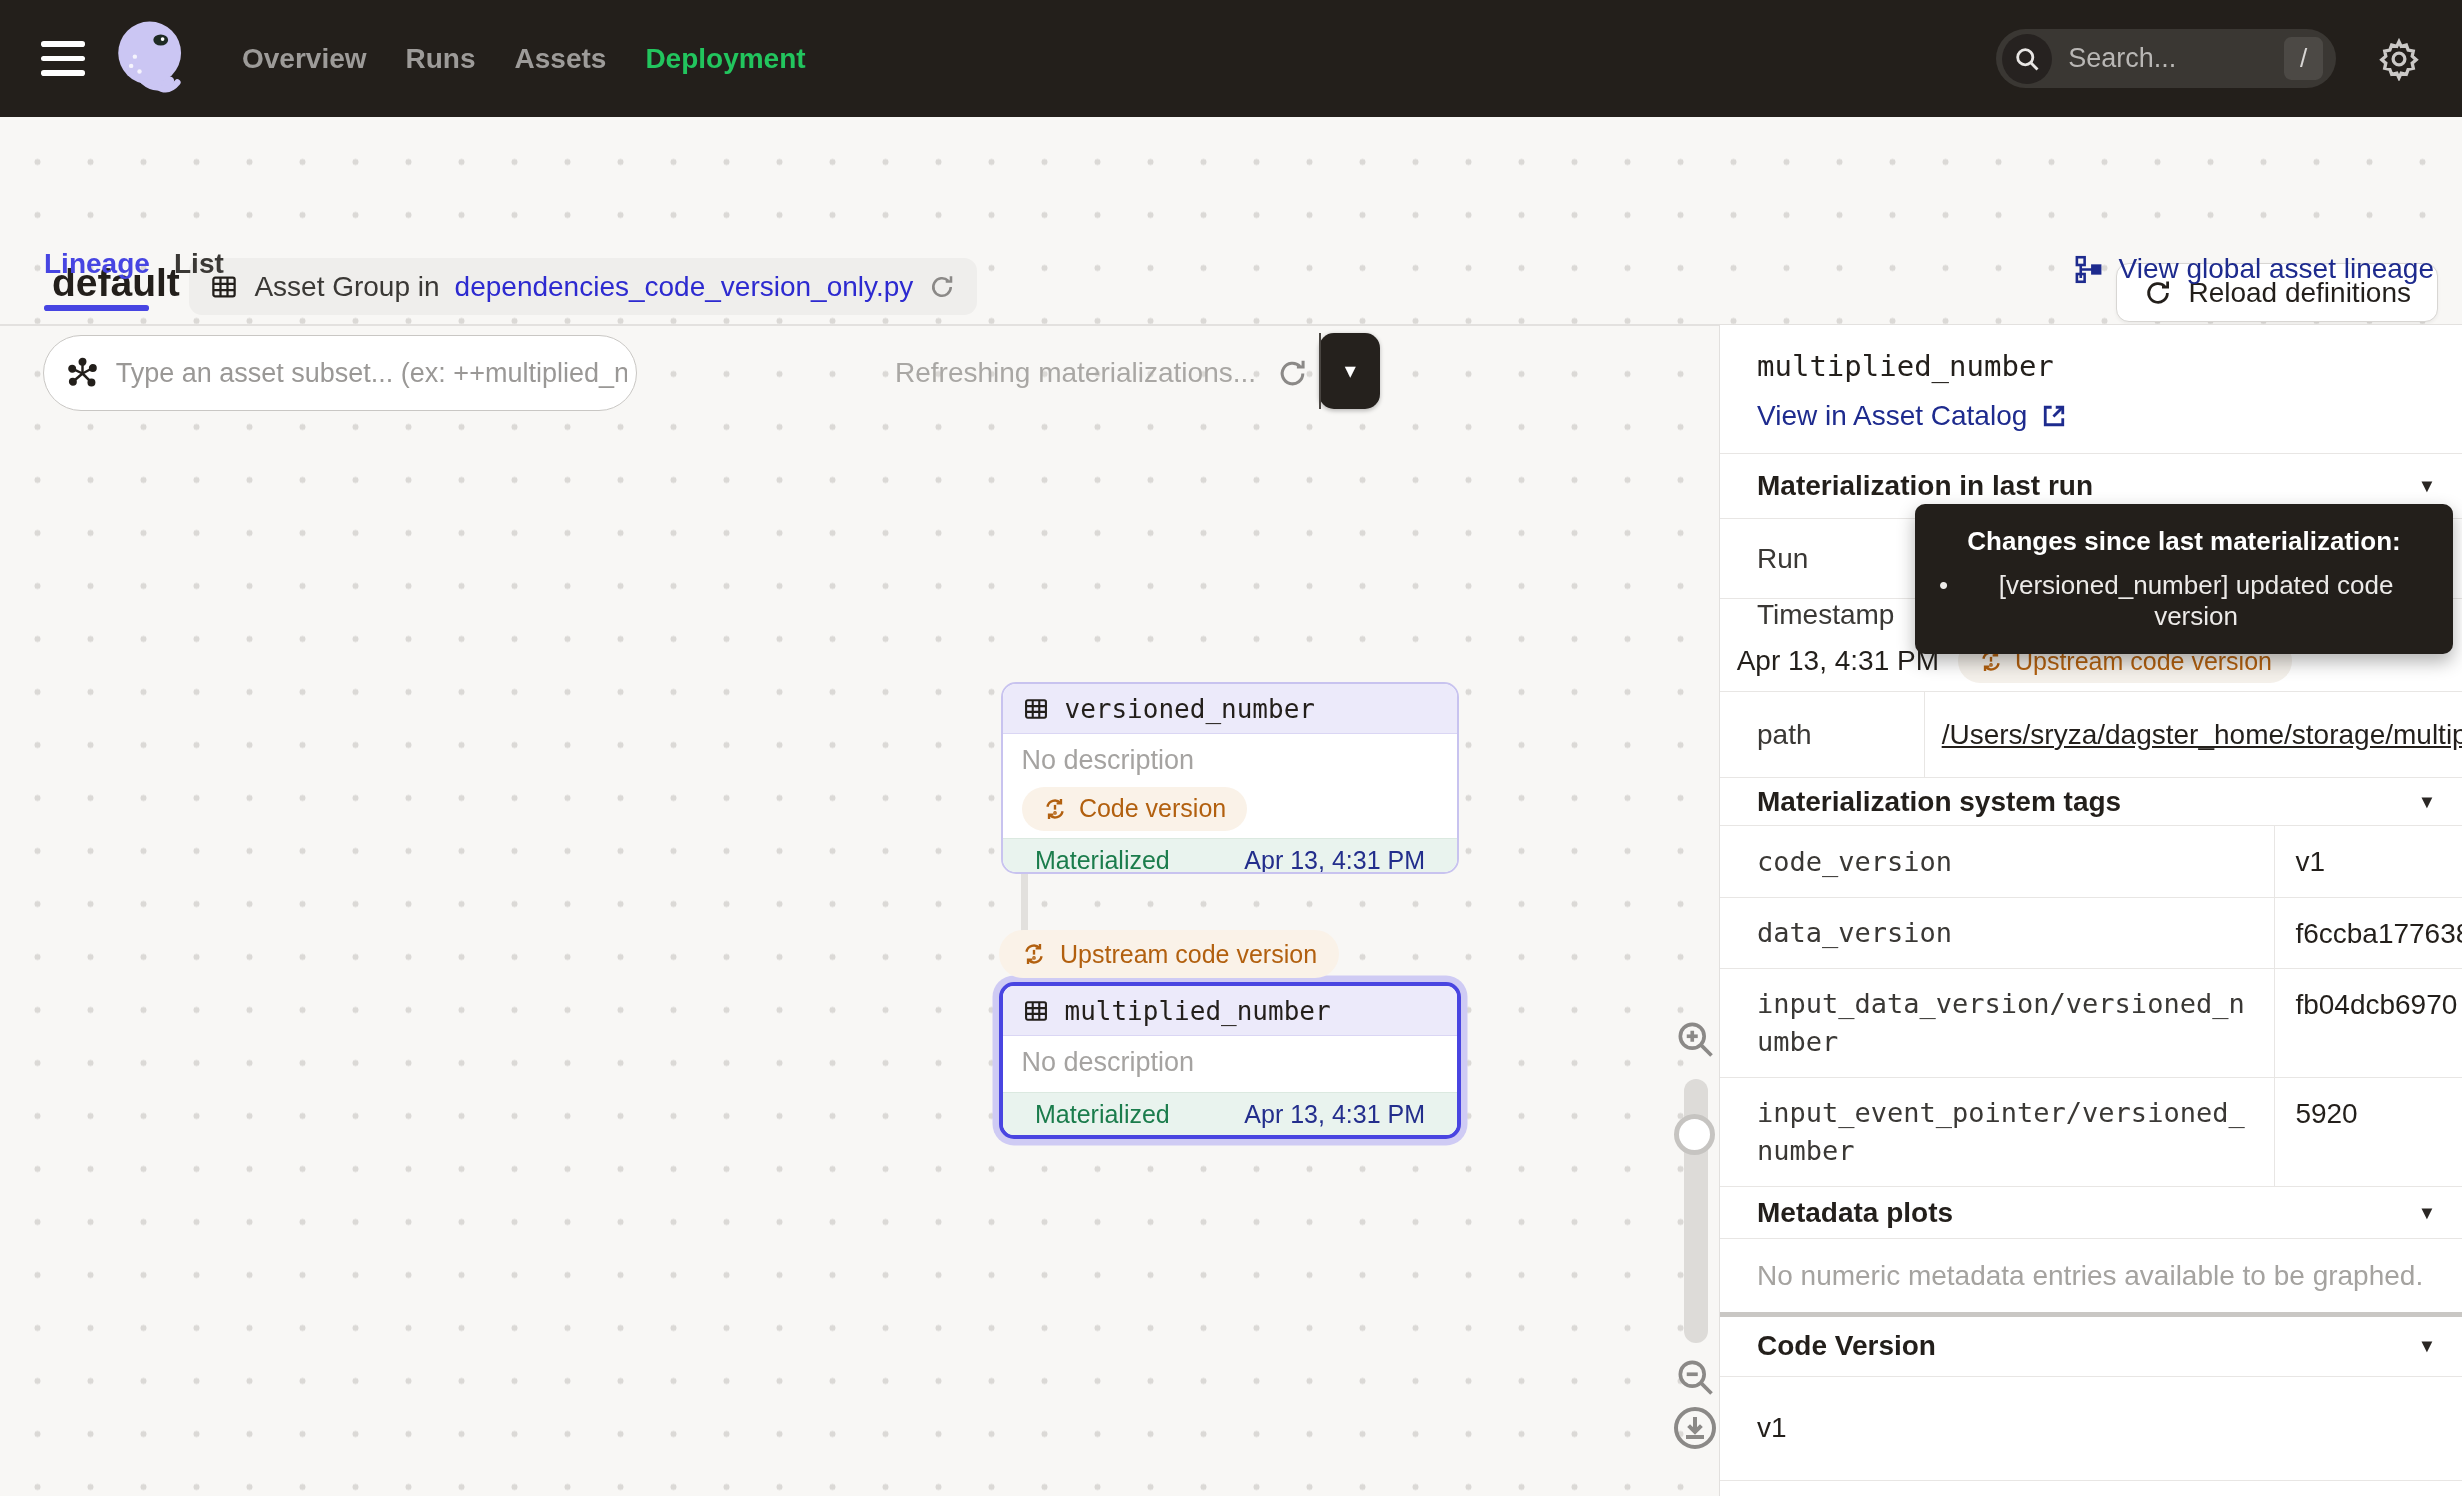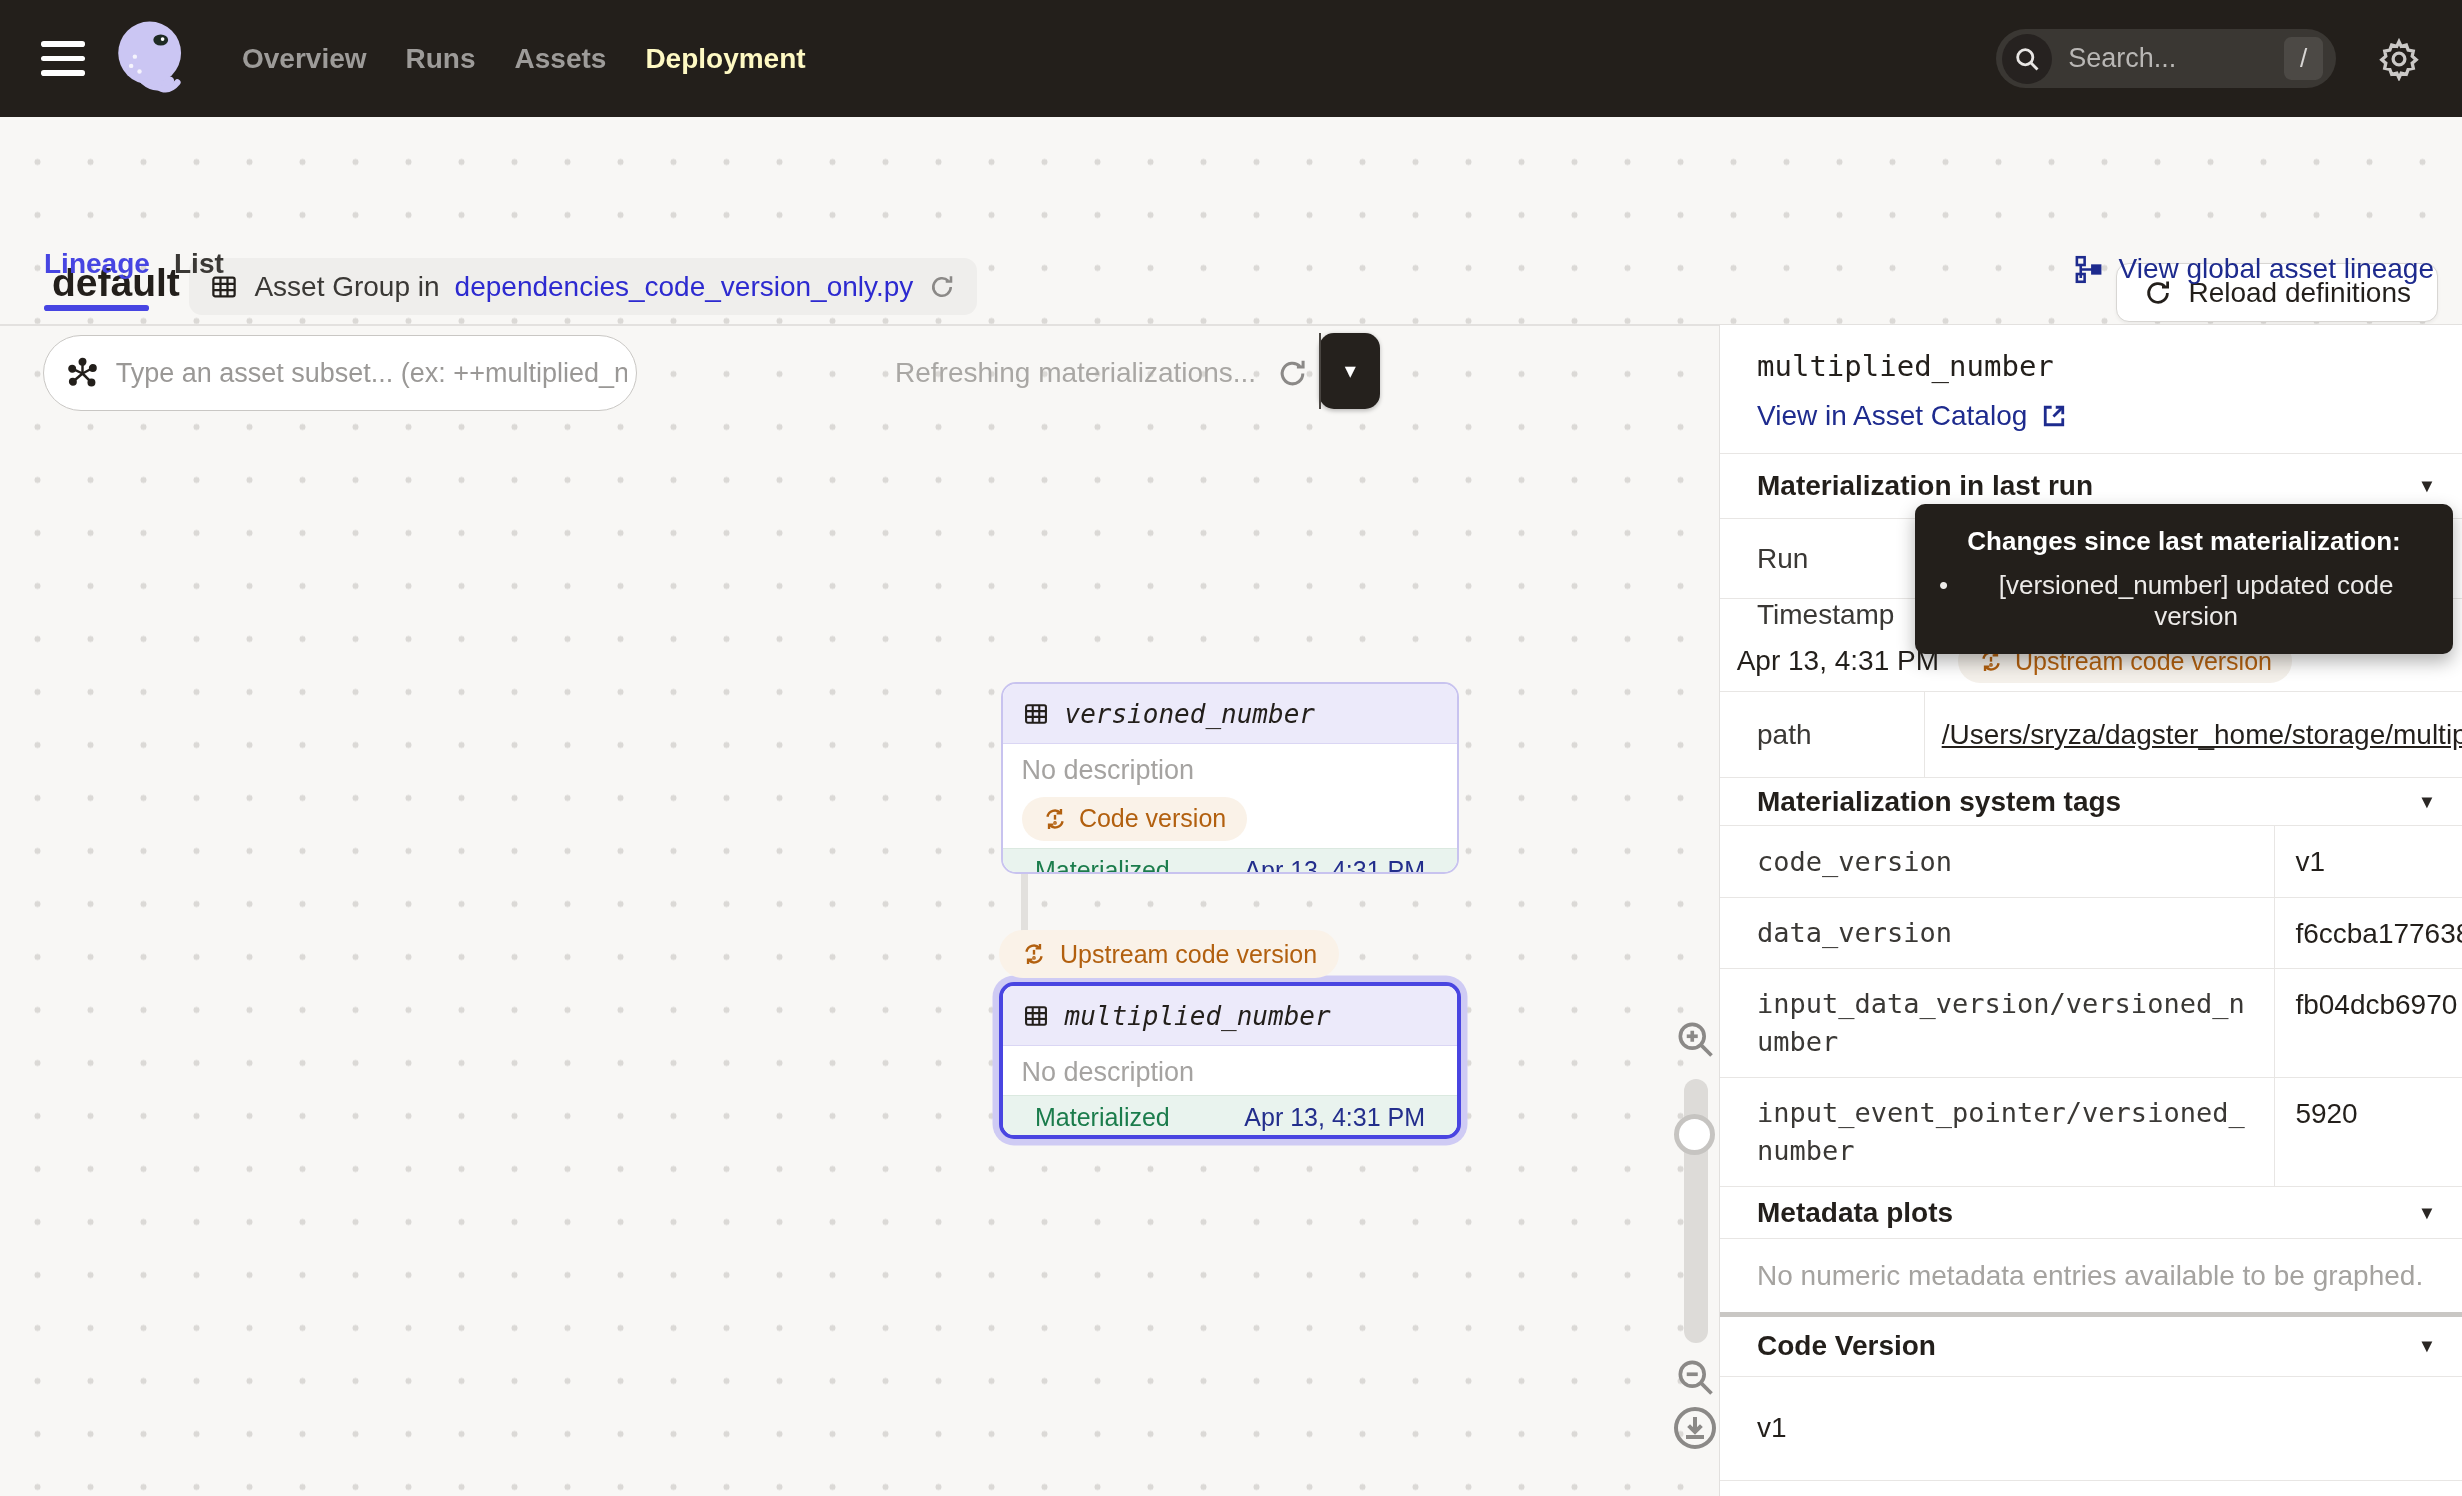--- a/index.html
+++ b/index.html
@@ -16,21 +16,21 @@
   .nav {
     position:absolute; top:0; left:0; width:2462px; height:117px;
     background:#231f1b; display:flex; align-items:center; padding:0 41px;
     z-index:20;
   }
   .hamburger { width:44px; height:35px; display:flex; flex-direction:column; justify-content:space-between; cursor:pointer; }
   .hamburger div { height:5.6px; background:#ffffff; border-radius:2.8px; }
   .logo { margin-left:24px; }
   .nav-links { display:flex; align-items:center; gap:39px; margin-left:48px; }
   .nav-link { font-size:28px; font-weight:700; color:#9d9b99; cursor:pointer; }
-  .nav-link.active { color:#fef9c3; }
+  .nav-link.active { color:#22c55e; }
   .nav-right { margin-left:auto; display:flex; align-items:center; gap:41px; }
   .search-pill {
     width:340px; height:59px; border-radius:30px; background:#3a3733;
     display:flex; align-items:center; padding:0 13px 0 5.6px; cursor:text;
   }
   .search-circle { width:50px; height:50px; border-radius:50%; background:#262220; display:flex; align-items:center; justify-content:center; }
   .search-text { margin-left:16.7px; font-size:27px; color:#b9b7b5; flex:1; }
   .slash-badge { width:39px; height:43px; border-radius:7.4px; background:#4c4945; color:#d8d6d4; font-size:26px; display:flex; align-items:center; justify-content:center; }
   .gear { color:#cbc9c7; }
 
@@ -99,22 +99,22 @@
     position:absolute; left:1001px; width:458px; background:#ffffff;
     border:2.8px solid #c8c3ef; border-radius:15px; z-index:2; cursor:pointer;
     display:flex; flex-direction:column; overflow:hidden;
   }
   .node-versioned { top:682px; height:192px; }
   .node-multiplied {
     top:982px; height:157px; left:999px; width:462px;
     border:4.6px solid #4945e1; box-shadow:0 0 0 6.5px #cfcbf4;
   }
   .node-header {
-    height:60px; background:#eceafa; border-bottom:1.9px solid #dad6f4;
-    display:flex; align-items:center; gap:15px; padding:0 18.5px; flex:none;font-style:italic;
+    height:50px; background:#eceafa; border-bottom:1.9px solid #dad6f4;
+    display:flex; align-items:center; gap:15px; padding:0 18.5px; flex:none;
   }
   .node-title { font-family:"DejaVu Sans Mono", monospace; font-size:26px; color:#231f1b; }
   .node-body { padding:11px 18.5px 7.4px; flex:1; }
   .node-desc { font-size:27px; color:#a5a3a1; }
   .tag-pill {
     display:inline-flex; align-items:center; gap:11px; margin-top:11px;
     background:#faf2e8; border-radius:24px; padding:7.4px 20.4px;
     color:#b2600f; font-size:25px;
   }
   .node-footer {

